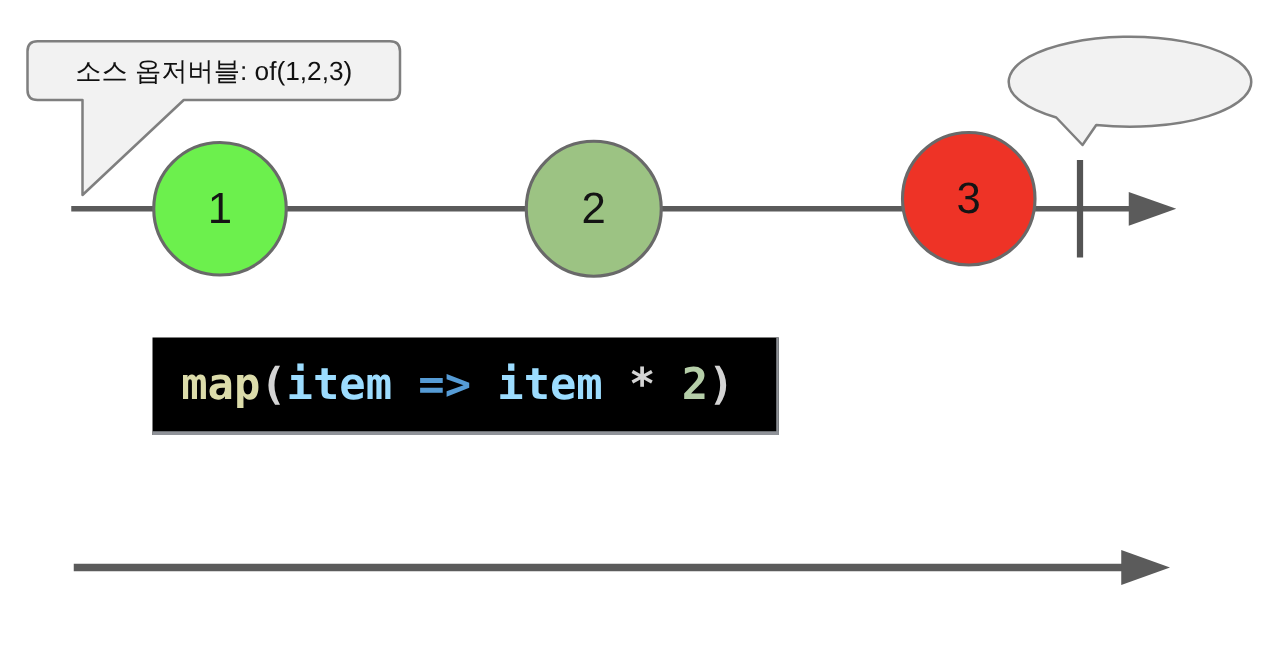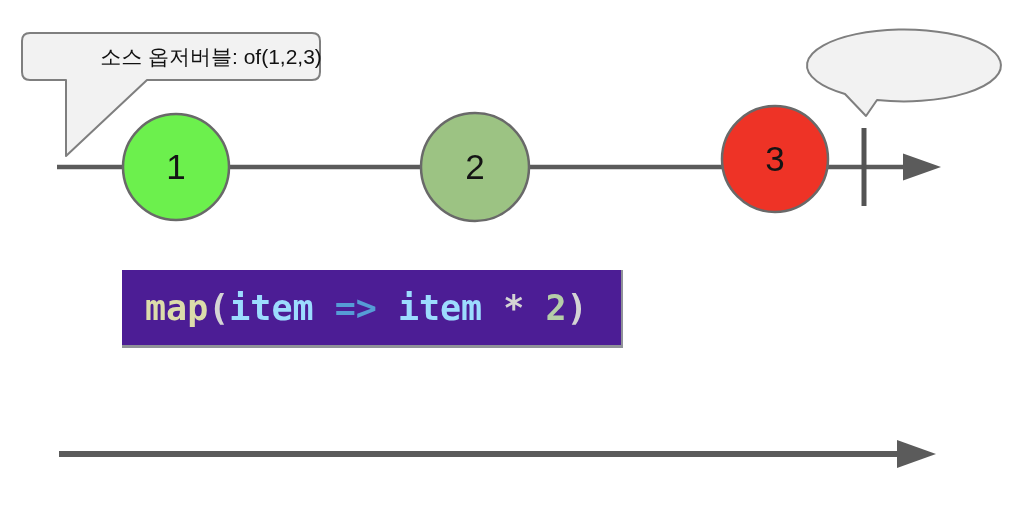--- a/index.html
+++ b/index.html
@@ -1,32 +1,32 @@
 <!DOCTYPE html>
 <html><head>
 <meta charset="utf-8">
 <style>
   html,body{margin:0;padding:0;background:#ffffff;}
   body{width:1024px;height:520px;overflow:hidden;font-family:"Liberation Sans",sans-serif;}
   .stage{position:relative;width:1024px;height:520px;background:#ffffff;}
   .stage svg{position:absolute;left:0;top:0;}
 
   .overlay-label{position:absolute;display:flex;align-items:center;justify-content:center;
-    color:#111;text-align:center;padding-left:40px;}
+    color:#111;text-align:center;}
   .source-callout-label{left:22px;top:33px;width:298px;height:47px;font-size:21px;}
   .complete-callout-label{left:808px;top:40px;width:194px;height:52px;font-size:20px;}
 
   .event-num{position:absolute;width:106px;height:106px;display:flex;align-items:center;
     justify-content:center;font-size:35px;color:#141414;}
   .num-1{left:123px;top:114px;}
   .num-2{left:422px;top:114px;}
   .num-3{left:722px;top:106px;}
 
   .codebox{position:absolute;left:122px;top:270px;width:501px;height:78px;box-sizing:border-box;
-    background:#4c1d95;border-right:2px solid #8f9298;border-bottom:3px solid #8f9298;
+    background:#000000;border-right:2px solid #8f9298;border-bottom:3px solid #8f9298;
     display:flex;align-items:center;padding-left:23px;
     font-family:"DejaVu Sans Mono",monospace;font-weight:bold;font-size:35px;white-space:pre;}
   .tok-fn{color:#dcdcaa;}
   .tok-plain{color:#d4d4d4;}
   .tok-var{color:#9cdcfe;}
   .tok-arrow{color:#569cd6;}
   .tok-num{color:#b5cea8;}
 </style>
 </head>
 <body>

